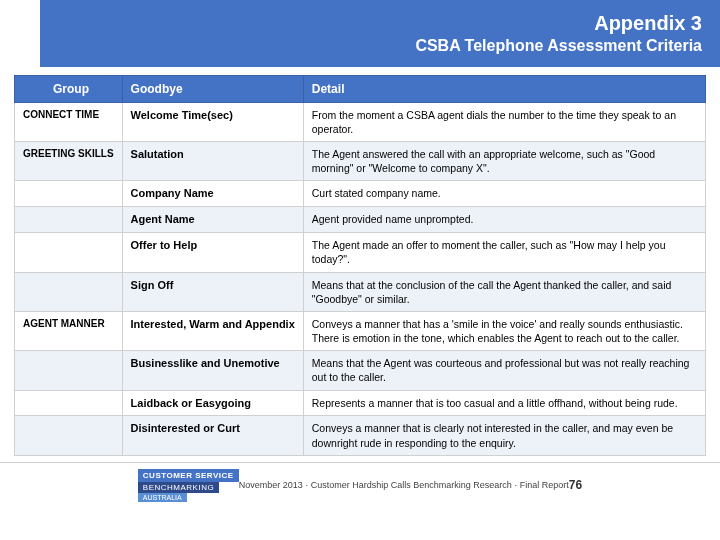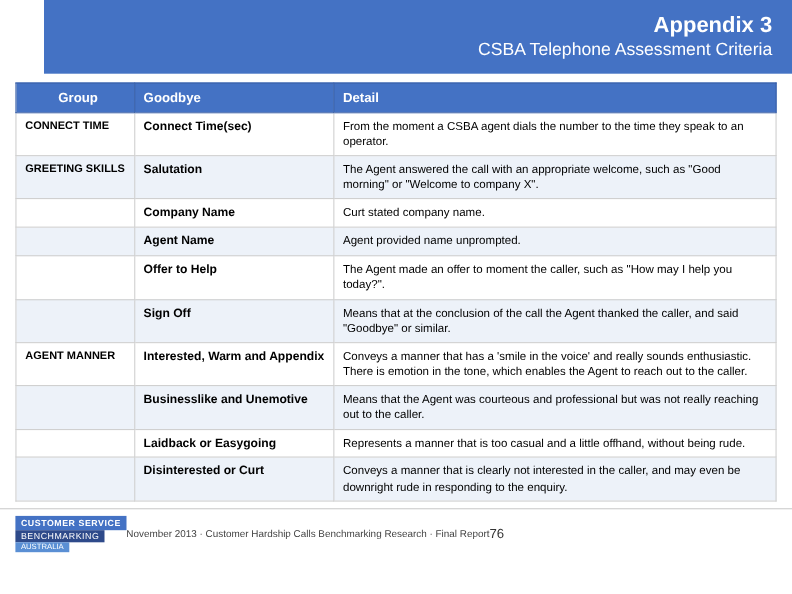--- a/index.html
+++ b/index.html
@@ -18,21 +18,21 @@
       padding: 10px 18px 10px 0;
       line-height: 1.3;
       margin-left: 40px;
     }
     .header-title {
       font-size: 20px;
       font-weight: bold;
     }
     .header-subtitle {
       font-size: 16px;
-      font-weight: normal;
+      font-weight: bold;
     }
     .table-container {
       margin: 8px 14px 0 14px;
     }
     table {
       width: 100%;
       border-collapse: collapse;
     }
     thead tr th {
       background: #4472c4;
@@ -65,21 +65,21 @@
     .subgroup-cell {
       font-weight: bold;
       white-space: nowrap;
     }
     .detail-cell {
       font-size: 10.5px;
     }
     .footer {
       display: flex;
       align-items: center;
-      justify-content: flex-start;
+      justify-content: center;
       padding: 6px 14px;
       margin-top: 6px;
       border-top: 1px solid #ccc;
     }
     .footer-logo {
       display: flex;
       flex-direction: column;
       align-items: flex-start;
     }
     .footer-logo-top {
@@ -106,21 +106,21 @@
       padding: 1px 5px;
       text-transform: uppercase;
     }
     .footer-center {
       font-size: 9px;
       color: #444;
       text-align: center;
     }
     .footer-page {
       font-size: 12px;
-      font-weight: normal;
+      font-weight: bold;
       color: #333;
     }
     .col-group { width: 13%; padding-left: 38px; }
     .col-subgroup { width: 22%; }
     .col-detail { width: 65%; }
   </style>
 </head>
 <body>
 
 <div class="header">
@@ -133,21 +133,21 @@
     <thead>
       <tr>
         <th class="col-group">Group</th>
         <th class="col-subgroup">Goodbye</th>
         <th class="col-detail">Detail</th>
       </tr>
     </thead>
     <tbody id="table-body">
     <tr>
           <td class="group-cell">CONNECT TIME</td>
-          <td class="subgroup-cell">Connect Time(sec)</td>
+          <td class="subgroup-cell">Welcome Time(sec)</td>
           <td class="detail-cell">From the moment a CSBA agent dials the number to the time they speak to an operator.</td>
         </tr>
         <tr>
           <td class="group-cell">GREETING SKILLS</td>
           <td class="subgroup-cell">Salutation</td>
           <td class="detail-cell">The Agent answered the call with an appropriate welcome, such as "Good morning" or "Welcome to company X".</td>
         </tr>
         <tr>
           <td class="group-cell"></td>
           <td class="subgroup-cell">Company Name</td>

